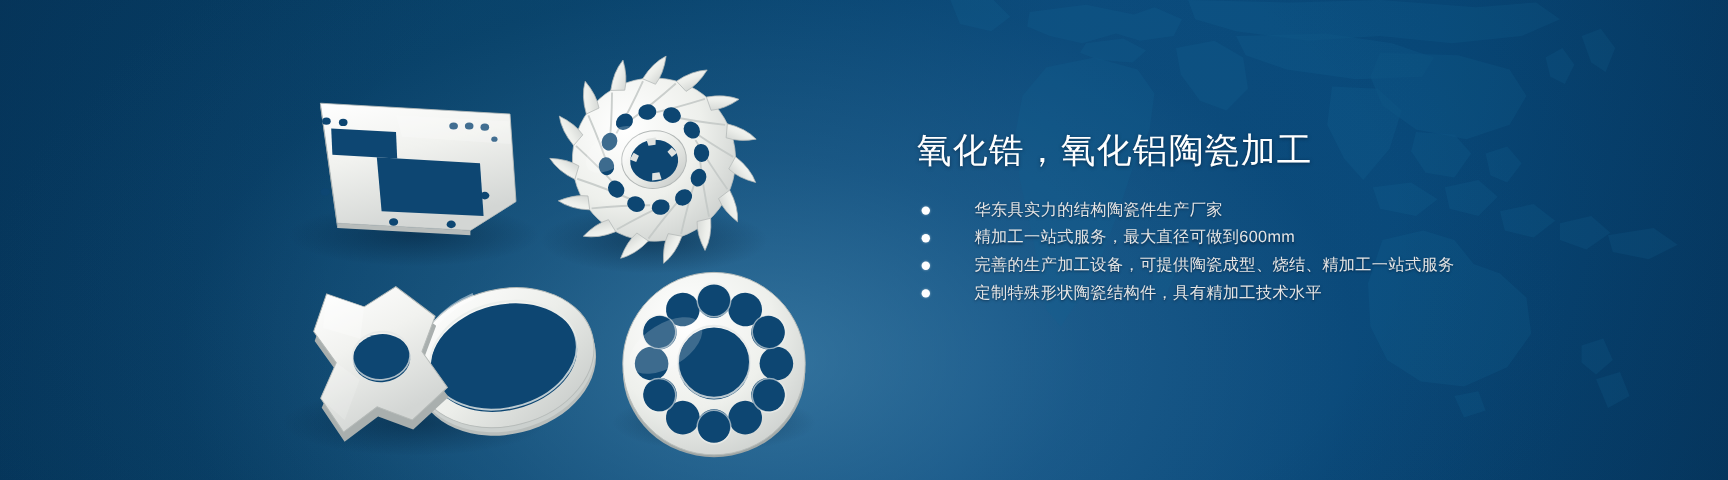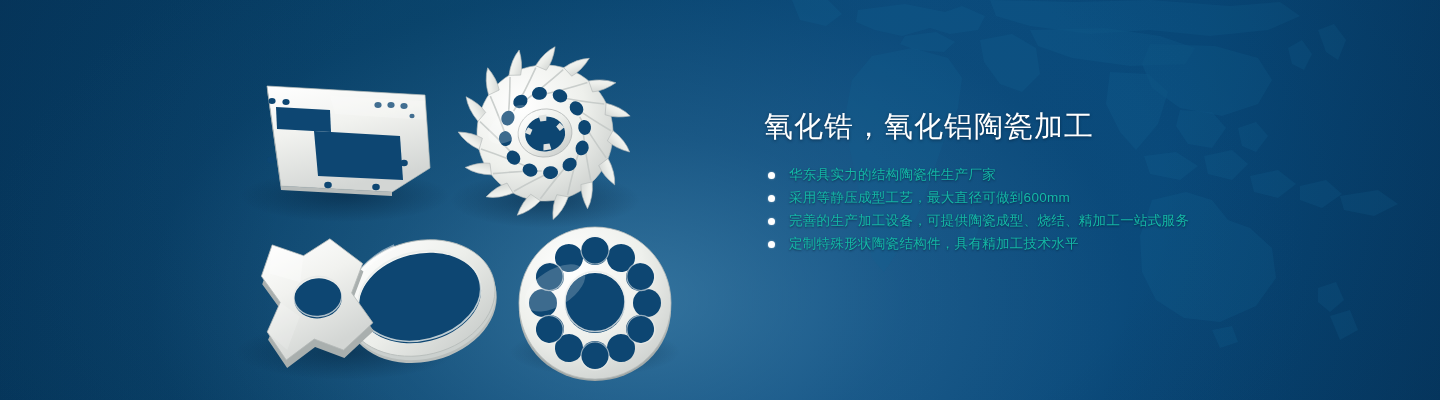--- a/index.html
+++ b/index.html
@@ -87,26 +87,27 @@
     width: 7px;
     height: 7px;
     border-radius: 50%;
     background: #ffffff;
     flex: 0 0 7px;
     margin-left: 4px;
     margin-right: 14px;
     box-shadow: 0 0 2px rgba(255,255,255,0.5);
   }
   .bullet-text {
-    color: #14b8a6;
+    color: #e5e5e5;
     font-size: 13.5px;
     line-height: 22px;
     letter-spacing: 0.3px;
     white-space: nowrap;
     text-shadow: 0 1px 2px rgba(0,18,38,0.6);
+    margin-left: 23px;
   }
 </style>
 </head>
 <body>
 
 <div id="banner">
 
   <div class="bg-base"></div>
 
   <div class="bg-map">
@@ -352,21 +353,21 @@
 
     <h1 class="headline">氧化锆，氧化铝陶瓷加工</h1>
 
     <ul class="bullets">
       <li class="bullet-row">
         <span class="bullet-dot"></span>
         <span class="bullet-text">华东具实力的结构陶瓷件生产厂家</span>
       </li>
       <li class="bullet-row">
         <span class="bullet-dot"></span>
-        <span class="bullet-text">采用等静压成型工艺，最大直径可做到600mm</span>
+        <span class="bullet-text">精加工一站式服务，最大直径可做到600mm</span>
       </li>
       <li class="bullet-row">
         <span class="bullet-dot"></span>
         <span class="bullet-text">完善的生产加工设备，可提供陶瓷成型、烧结、精加工一站式服务</span>
       </li>
       <li class="bullet-row">
         <span class="bullet-dot"></span>
         <span class="bullet-text">定制特殊形状陶瓷结构件，具有精加工技术水平</span>
       </li>
     </ul>

